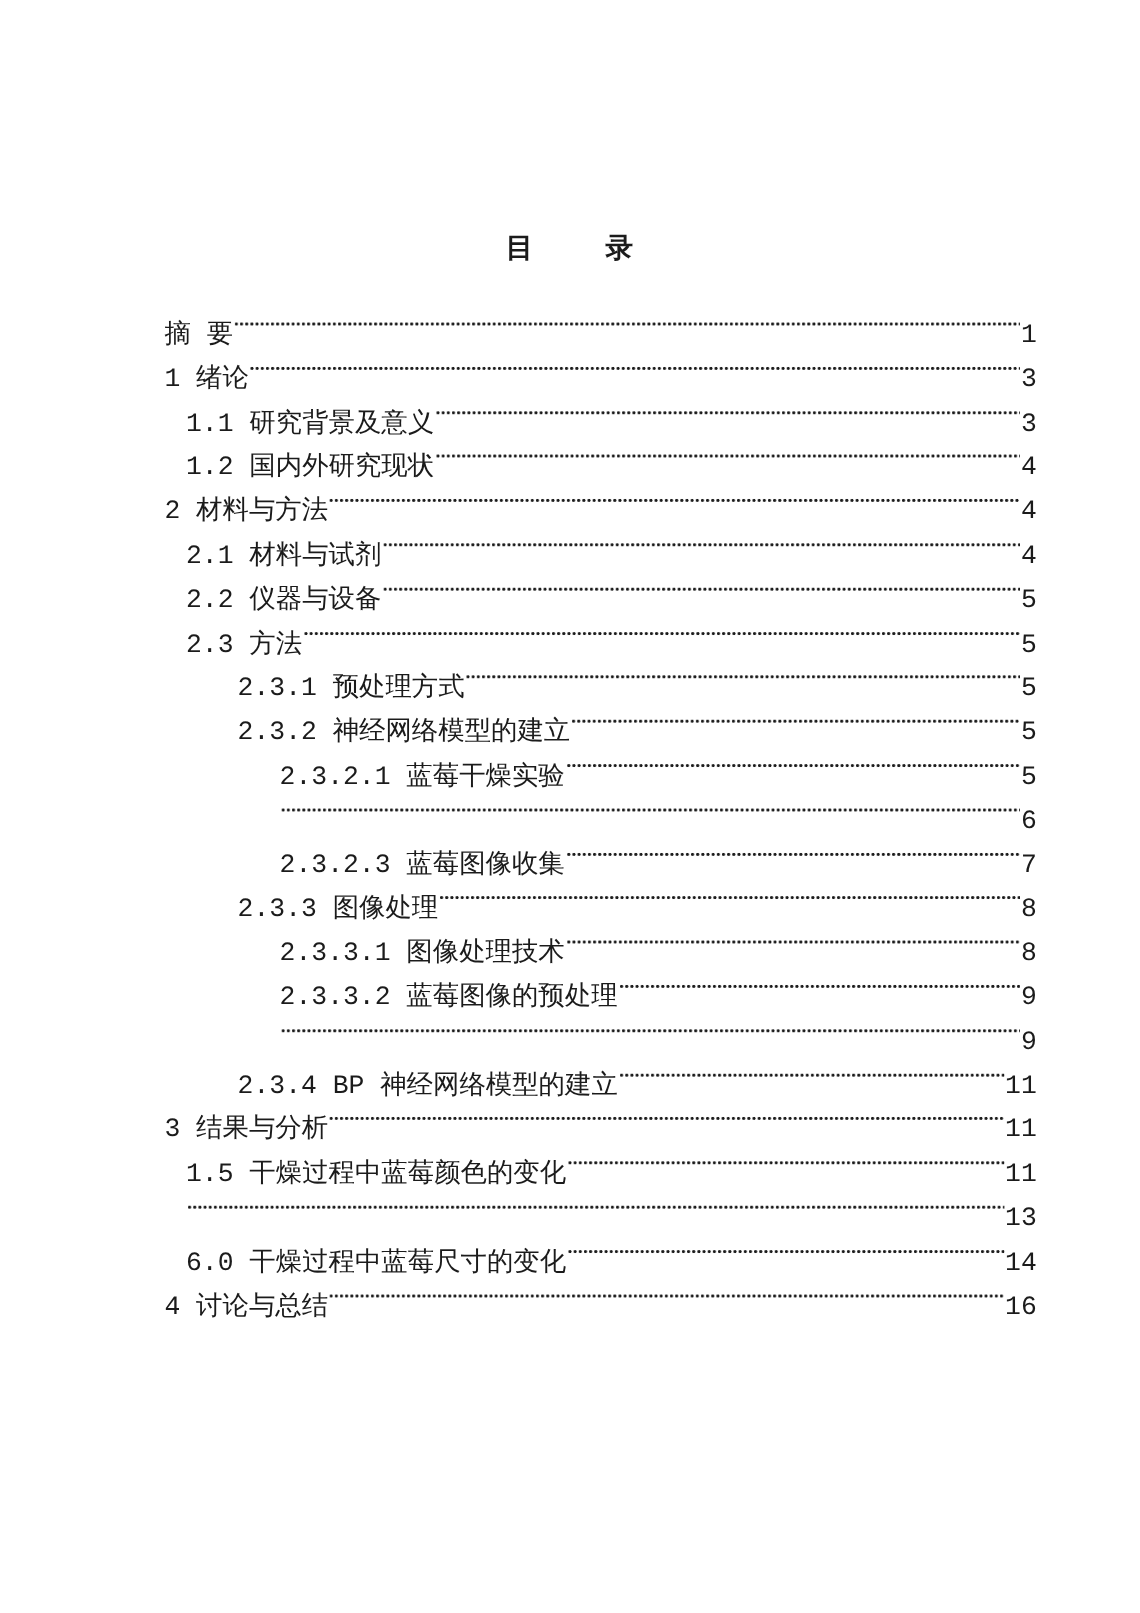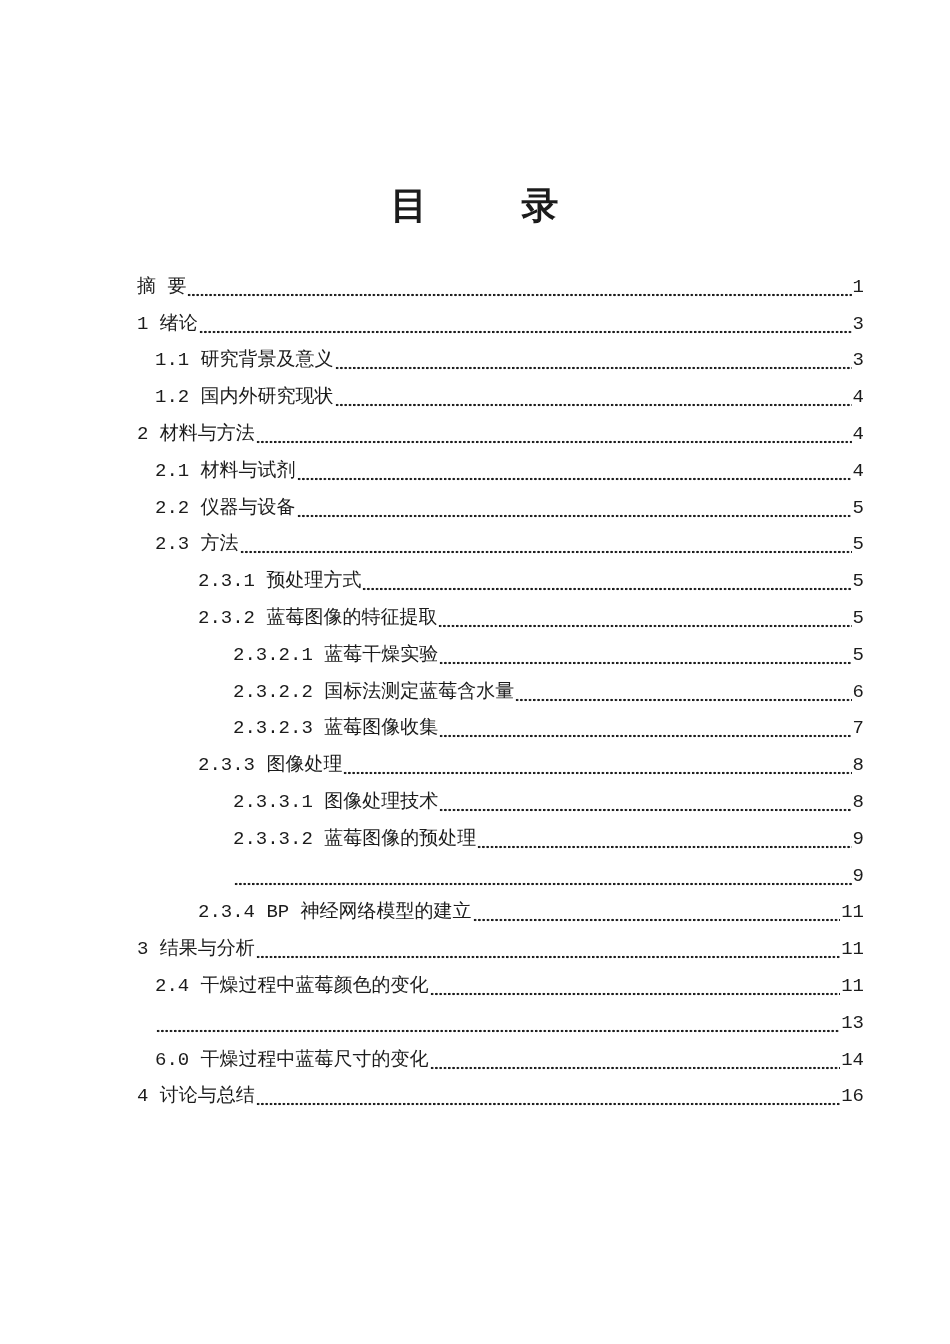--- a/index.html
+++ b/index.html
@@ -16,39 +16,38 @@
     overflow: hidden;
     color: #1b1b1b;
     font-family: "Liberation Mono", "DejaVu Sans Mono", monospace;
   }
   .doc-title {
     position: absolute;
     top: 188px;
     left: 0;
     width: 100%;
     text-align: center;
-    font-size: 37px;
+    font-size: 23px;
     font-weight: bold;
     line-height: 40px;
     white-space: pre;
     letter-spacing: 1px;
   }
   .toc {
     position: absolute;
     top: 268px;
     left: 137px;
     width: 727px;
   }
   .toc-row {
     display: flex;
-    align-items: flex-end;
     height: 36.8px;
     box-sizing: border-box;
     padding-bottom: 7px;
-    font-size: 19px;
+    font-size: 22px;
   }
   .toc-row .label {
     line-height: 1.05;
     white-space: pre;
   }
   .toc-row .leader {
     flex: 1;
     height: 4px;
     margin: 0 1px 1px 1px;
     background-image: radial-gradient(circle at 2px 2px, #1b1b1b 1.05px, transparent 1.55px);
@@ -124,33 +123,32 @@
       <span class="page-num">5</span>
     </div>
 
     <div class="toc-row lvl2">
       <span class="label">2.3.1 预处理方式</span>
       <span class="leader"></span>
       <span class="page-num">5</span>
     </div>
 
     <div class="toc-row lvl2">
-      <span class="label">2.3.2 蓝莓图像的特征提取</span>
+      <span class="label">2.3.2 神经网络模型的建立</span>
       <span class="leader"></span>
       <span class="page-num">5</span>
     </div>
 
     <div class="toc-row lvl3">
       <span class="label">2.3.2.1 蓝莓干燥实验</span>
       <span class="leader"></span>
       <span class="page-num">5</span>
     </div>
 
     <div class="toc-row lvl3">
-      <span class="label">2.3.2.2 国标法测定蓝莓含水量</span>
       <span class="leader"></span>
       <span class="page-num">6</span>
     </div>
 
     <div class="toc-row lvl3">
       <span class="label">2.3.2.3 蓝莓图像收集</span>
       <span class="leader"></span>
       <span class="page-num">7</span>
     </div>
 
@@ -183,21 +181,21 @@
       <span class="page-num">11</span>
     </div>
 
     <div class="toc-row lvl0">
       <span class="label">3 结果与分析</span>
       <span class="leader"></span>
       <span class="page-num">11</span>
     </div>
 
     <div class="toc-row lvl1">
-      <span class="label">2.4 干燥过程中蓝莓颜色的变化</span>
+      <span class="label">1.5 干燥过程中蓝莓颜色的变化</span>
       <span class="leader"></span>
       <span class="page-num">11</span>
     </div>
 
     <div class="toc-row lvl1">
       <span class="leader"></span>
       <span class="page-num">13</span>
     </div>
 
     <div class="toc-row lvl1">

